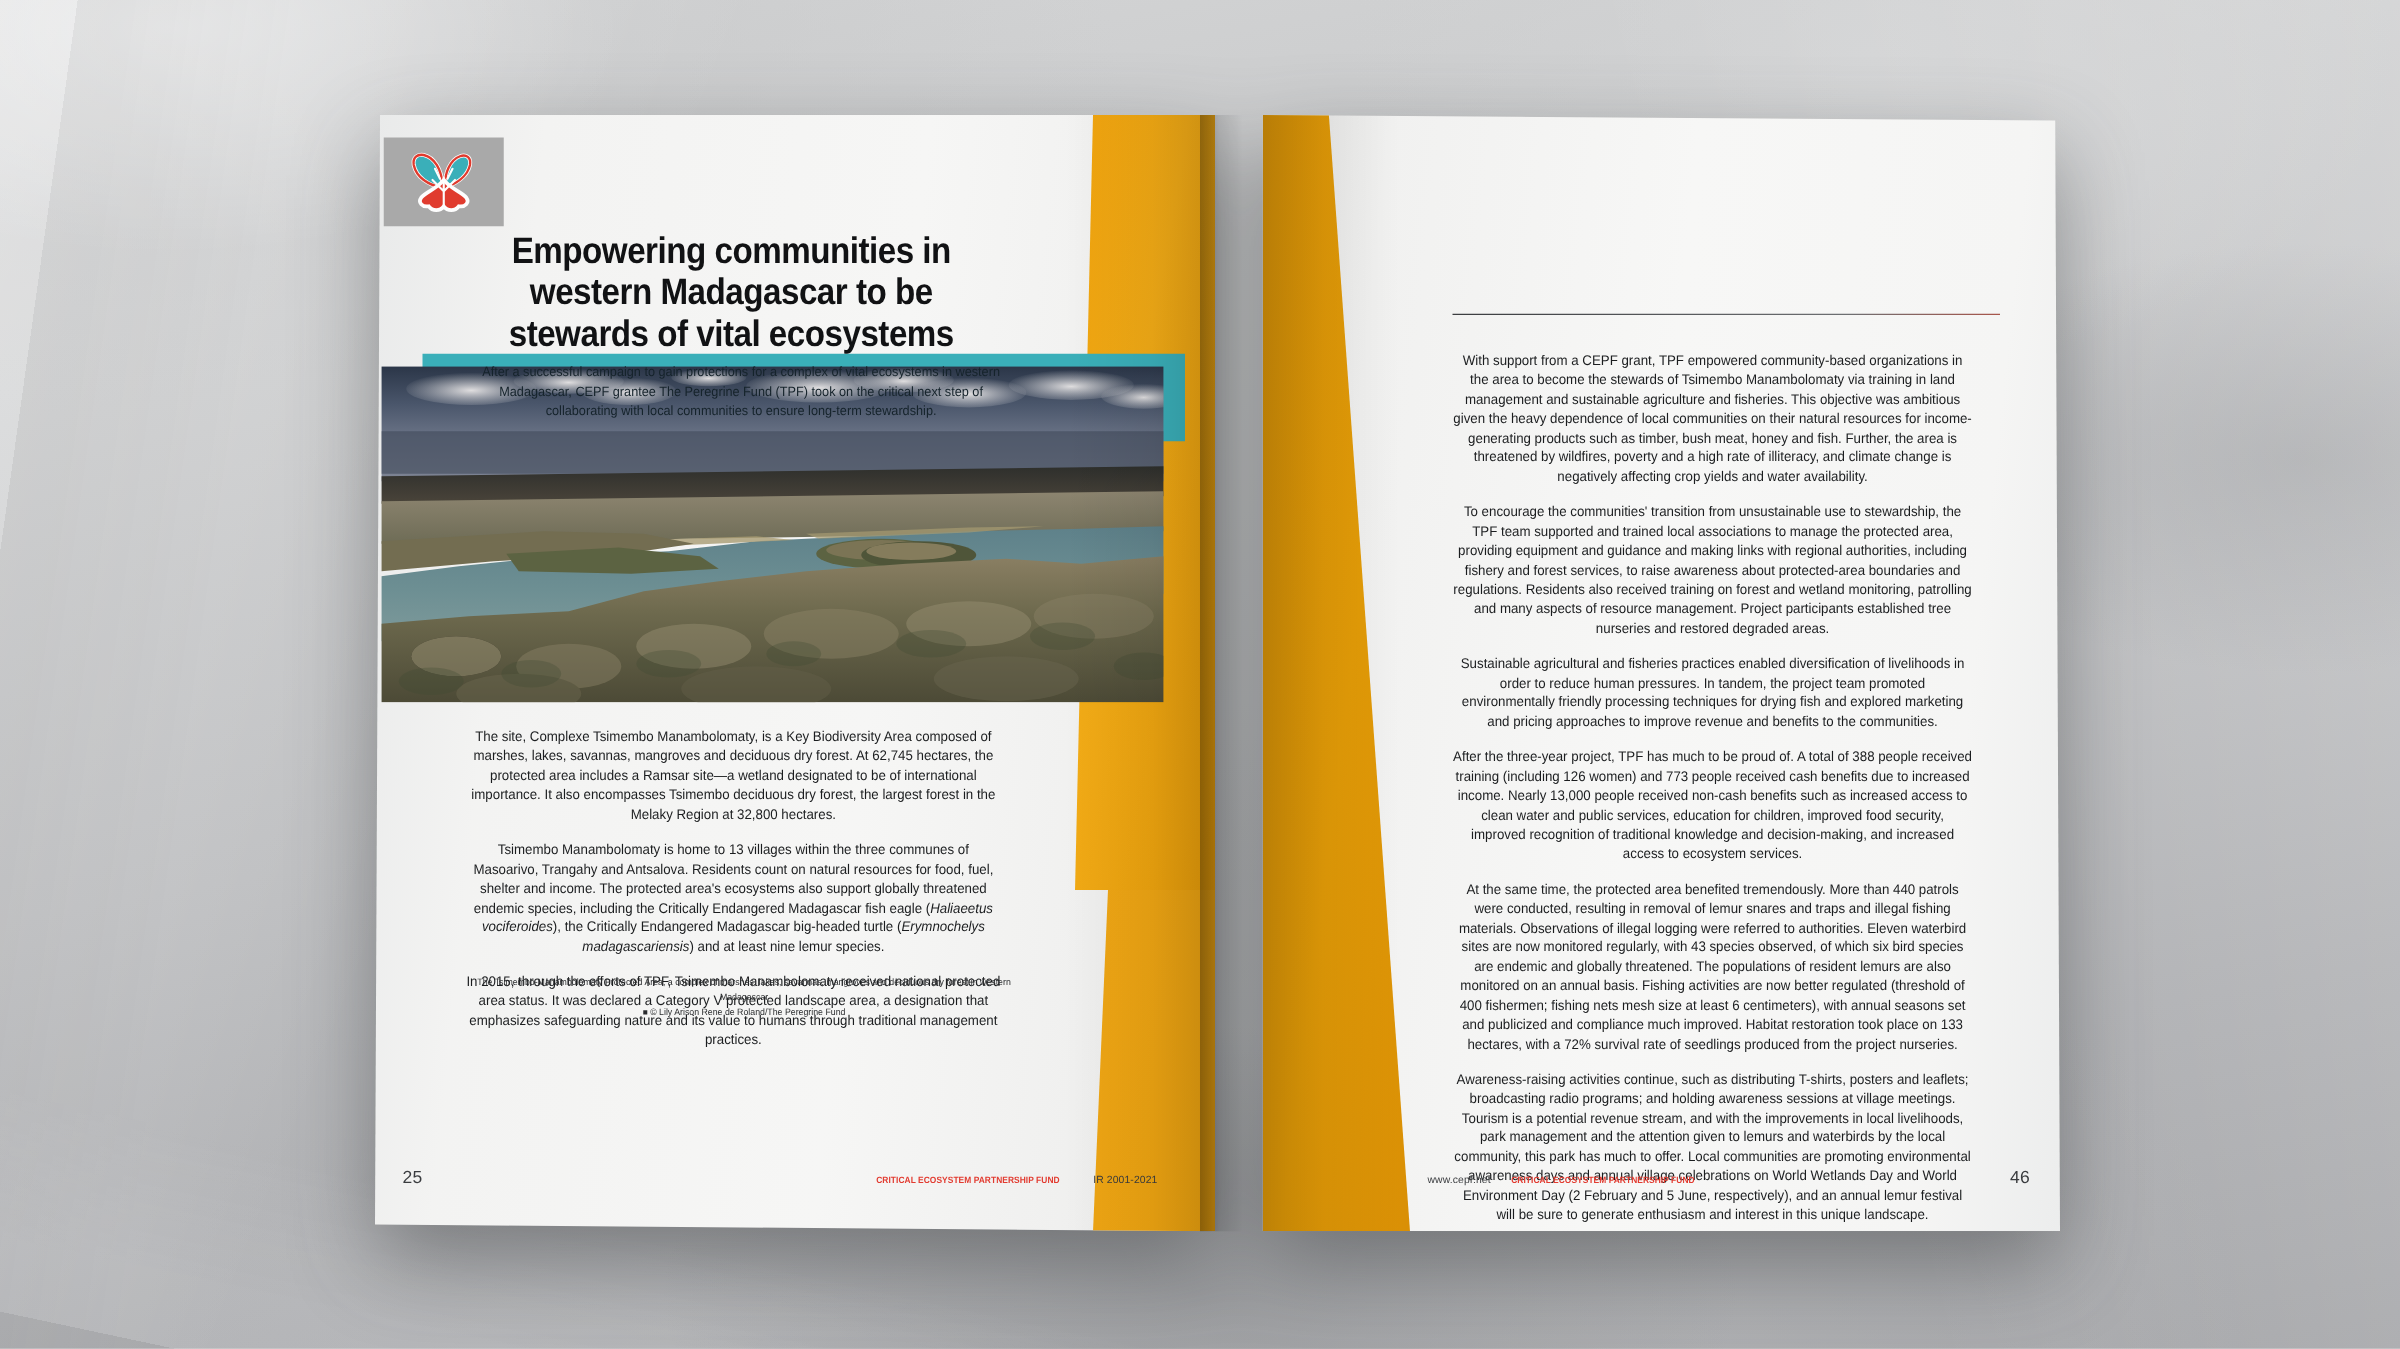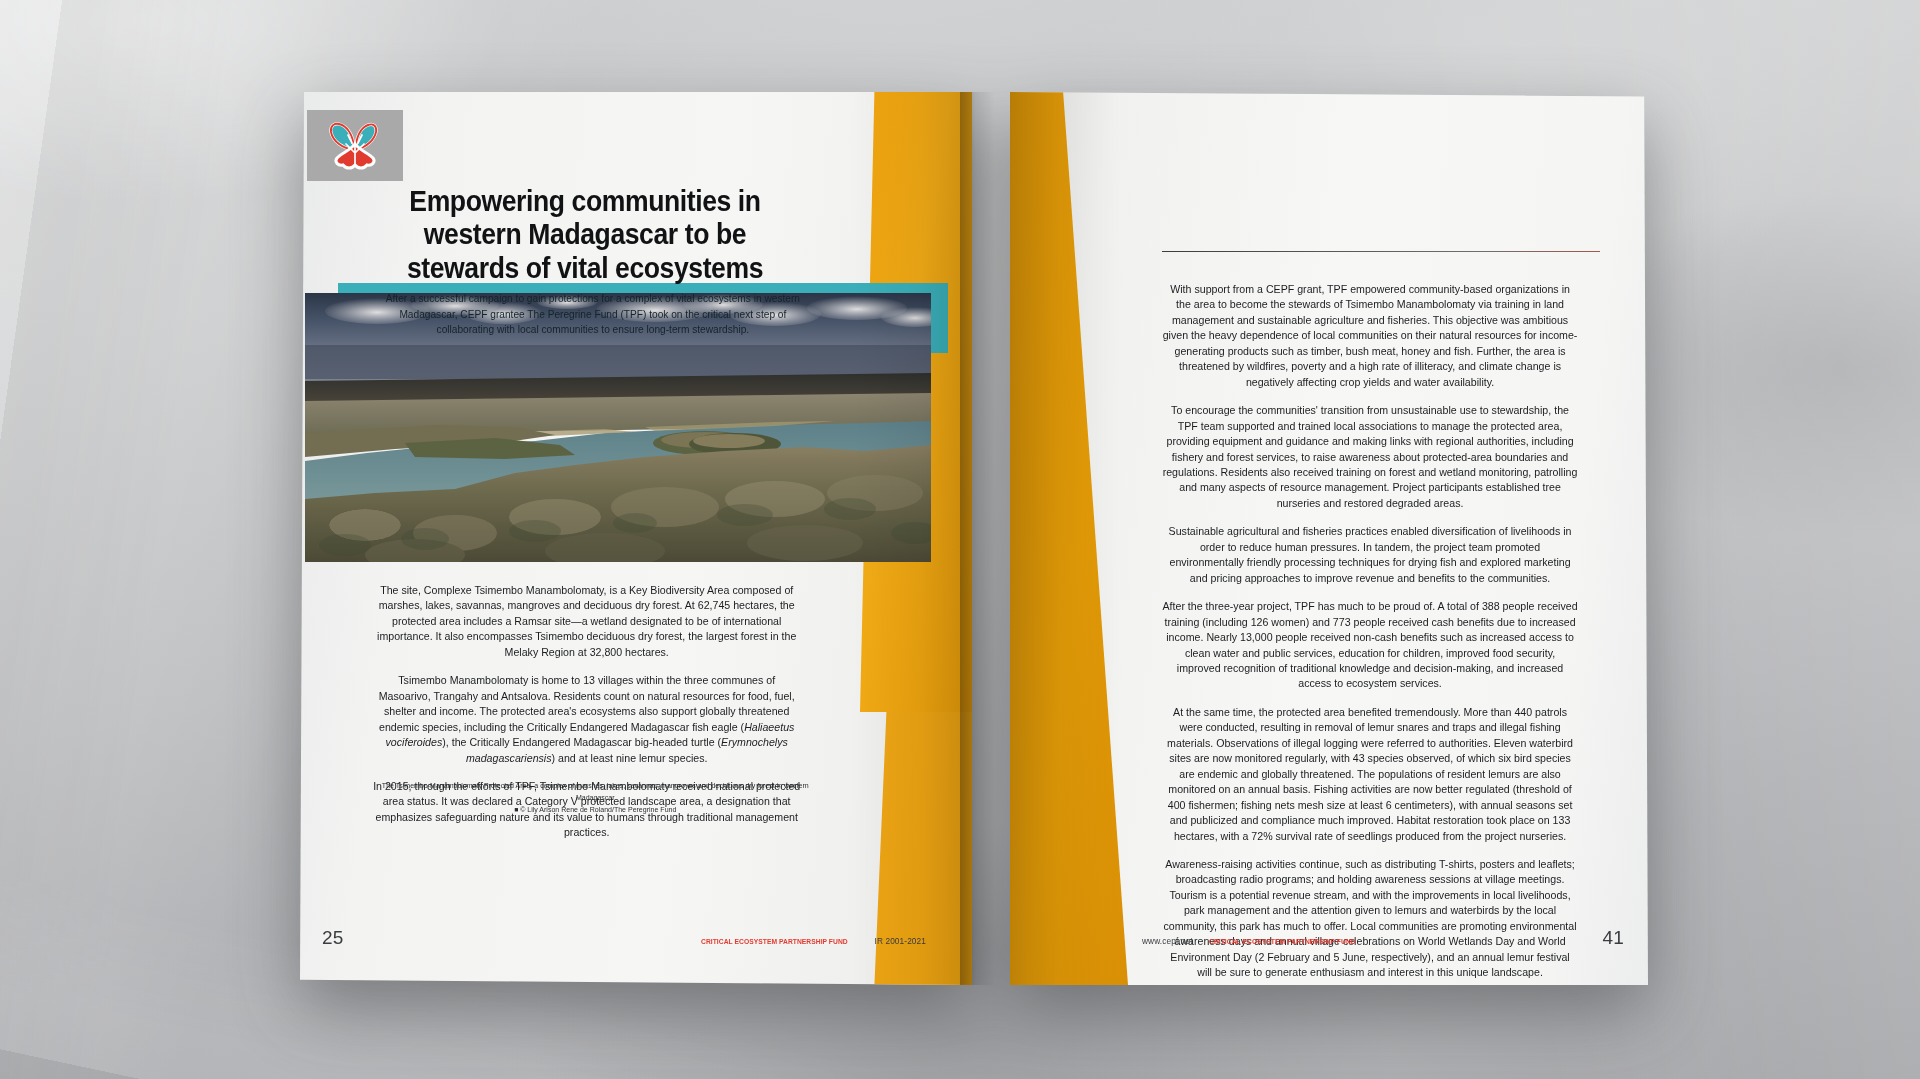--- a/index.html
+++ b/index.html
@@ -245,21 +245,21 @@
     bottom: 36px;
     z-index: 14;
     display: flex;
     align-items: baseline;
     font-family: "Liberation Sans Narrow", "Liberation Sans", sans-serif;
   }
   #footer-left  { left: 22px; right: 46px; }
   #footer-right { left: 132px; right: 24px; }
 
   .folio {
-    font-size: 19px;
+    font-size: 14px;
     color: #3a3c3f;
     letter-spacing: .2px;
   }
   .cepf-mark {
     font-size: 7.3px;
     font-weight: 700;
     letter-spacing: .05px;
     color: #e23b30;
     white-space: nowrap;
     transform: scaleX(0.92);
@@ -440,18 +440,18 @@
       <p>Sustainable agricultural and fisheries practices enabled diversification of livelihoods in order to reduce human pressures. In tandem, the project team promoted environmentally friendly processing techniques for drying fish and explored marketing and pricing approaches to improve revenue and benefits to the communities.</p>
       <p>After the three-year project, TPF has much to be proud of. A total of 388 people received training (including 126 women) and 773 people received cash benefits due to increased income. Nearly 13,000 people received non-cash benefits such as increased access to clean water and public services, education for children, improved food security, improved recognition of traditional knowledge and decision-making, and increased access to ecosystem services.</p>
       <p>At the same time, the protected area benefited tremendously. More than 440 patrols were conducted, resulting in removal of lemur snares and traps and illegal fishing materials. Observations of illegal logging were referred to authorities. Eleven waterbird sites are now monitored regularly, with 43 species observed, of which six bird species are endemic and globally threatened. The populations of resident lemurs are also monitored on an annual basis. Fishing activities are now better regulated (threshold of 400 fishermen; fishing nets mesh size at least 6 centimeters), with annual seasons set and publicized and compliance much improved. Habitat restoration took place on 133 hectares, with a 72% survival rate of seedlings produced from the project nurseries.</p>
       <p>Awareness-raising activities continue, such as distributing T-shirts, posters and leaflets; broadcasting radio programs; and holding awareness sessions at village meetings. Tourism is a potential revenue stream, and with the improvements in local livelihoods, park management and the attention given to lemurs and waterbirds by the local community, this park has much to offer. Local communities are promoting environmental awareness days and annual village celebrations on World Wetlands Day and World Environment Day (2 February and 5 June, respectively), and an annual lemur festival will be sure to generate enthusiasm and interest in this unique landscape.</p>
     </div>
 
     <div class="footer-row" id="footer-right">
       <span class="weburl">www.cepf.net</span>
       <span class="cepf-mark">CRITICAL ECOSYSTEM PARTNERSHIP FUND</span>
       <span class="spacer"></span>
-      <span class="folio">41</span>
+      <span class="folio">46</span>
     </div>
   </div>
 
   <div id="gutter-shadow"></div>
 </div>
 
 </body></html>

